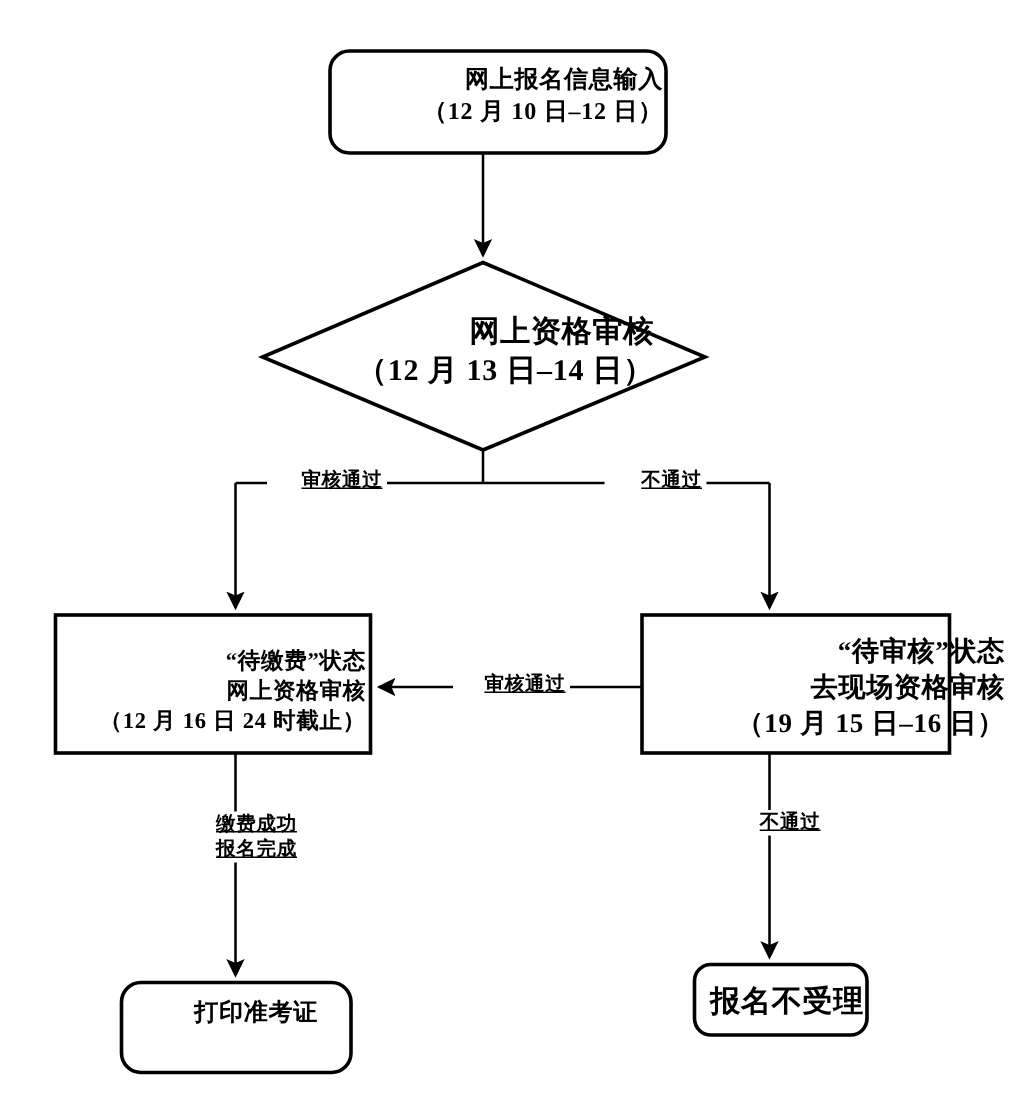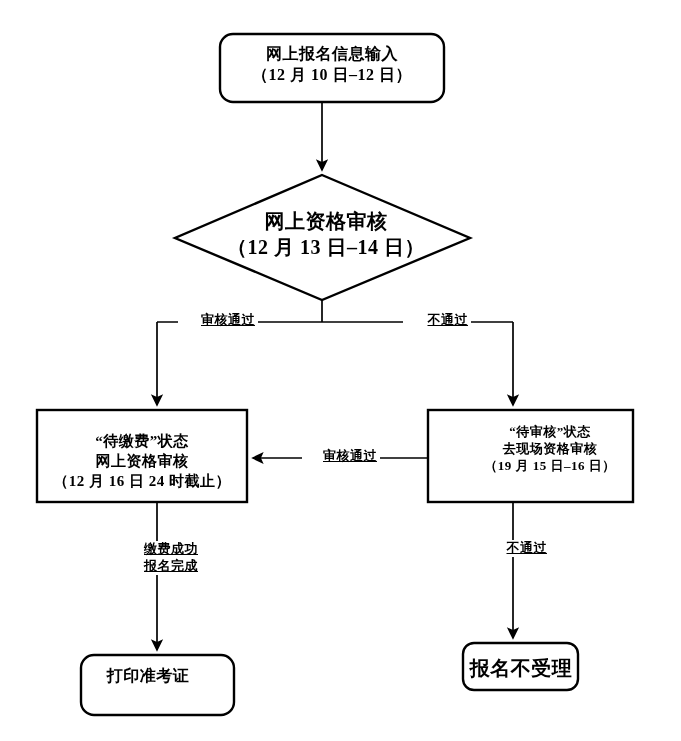--- a/index.html
+++ b/index.html
@@ -31,21 +31,21 @@
     stroke: #000000;
     stroke-width: 2.4;
   }
   .connector {
     stroke: #000000;
     stroke-width: 1.7;
     fill: none;
   }
   .node-text {
     position: absolute;
-    text-align: center;
+    text-align: right;
     color: #000000;
     line-height: 1.32;
     font-weight: 700;
     letter-spacing: 0.5px;
     white-space: nowrap;
   }
   .node-text .line {
     display: block;
   }
   .edge-label {
@@ -62,21 +62,21 @@
     text-decoration: underline;
   }
   .edge-label .line {
     display: block;
   }
 
   
   #txt-online-reg   { left: 222px; top: 43px;  width: 220px; font-size: 16px; }
   #txt-online-audit { left: 216px; top: 208px; width: 220px; font-size: 20px; }
   #txt-pending-pay  { left: 40px;  top: 432px; width: 204px; font-size: 15px; }
-  #txt-pending-rev  { left: 430px; top: 423px; width: 240px; font-size: 13px; }
+  #txt-pending-rev  { left: 430px; top: 423px; width: 240px; font-size: 18px; }
   #txt-print-ticket { left: 84px;  top: 665px; width: 128px; font-size: 16px; }
   #txt-not-accepted { left: 466px; top: 655px; width: 110px; font-size: 20px; }
 
   
   #lbl-pass-top   { left: 178px; top: 312px; width: 74px; }
   #lbl-fail-top   { left: 403px; top: 312px; width: 62px; }
   #lbl-pass-mid   { left: 302px; top: 448px; width: 72px; }
   #lbl-pay-done   { left: 113px; top: 541px; width: 82px; }
   #lbl-fail-right { left: 482px; top: 540px; width: 62px; }
 </style>

